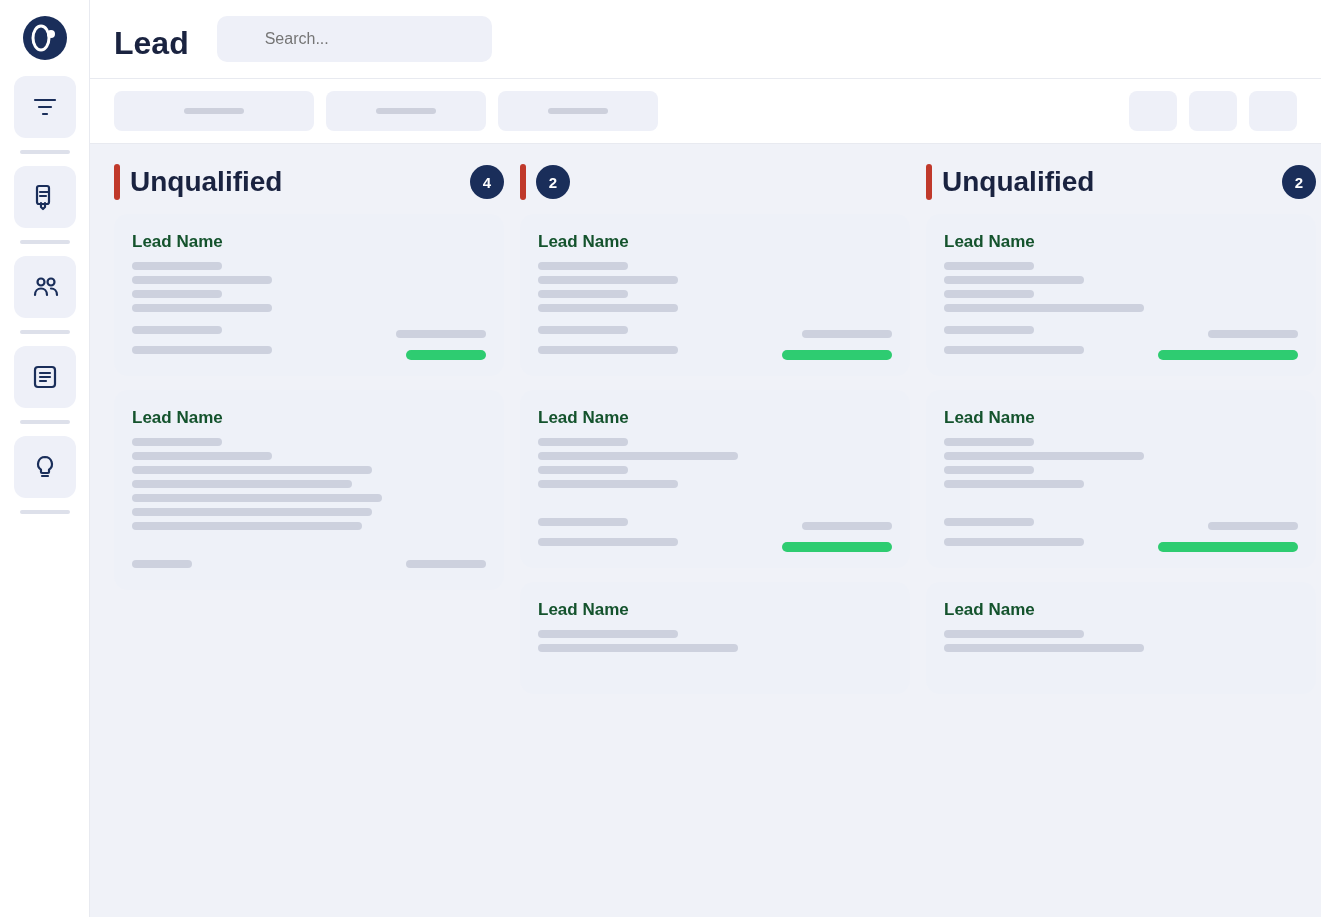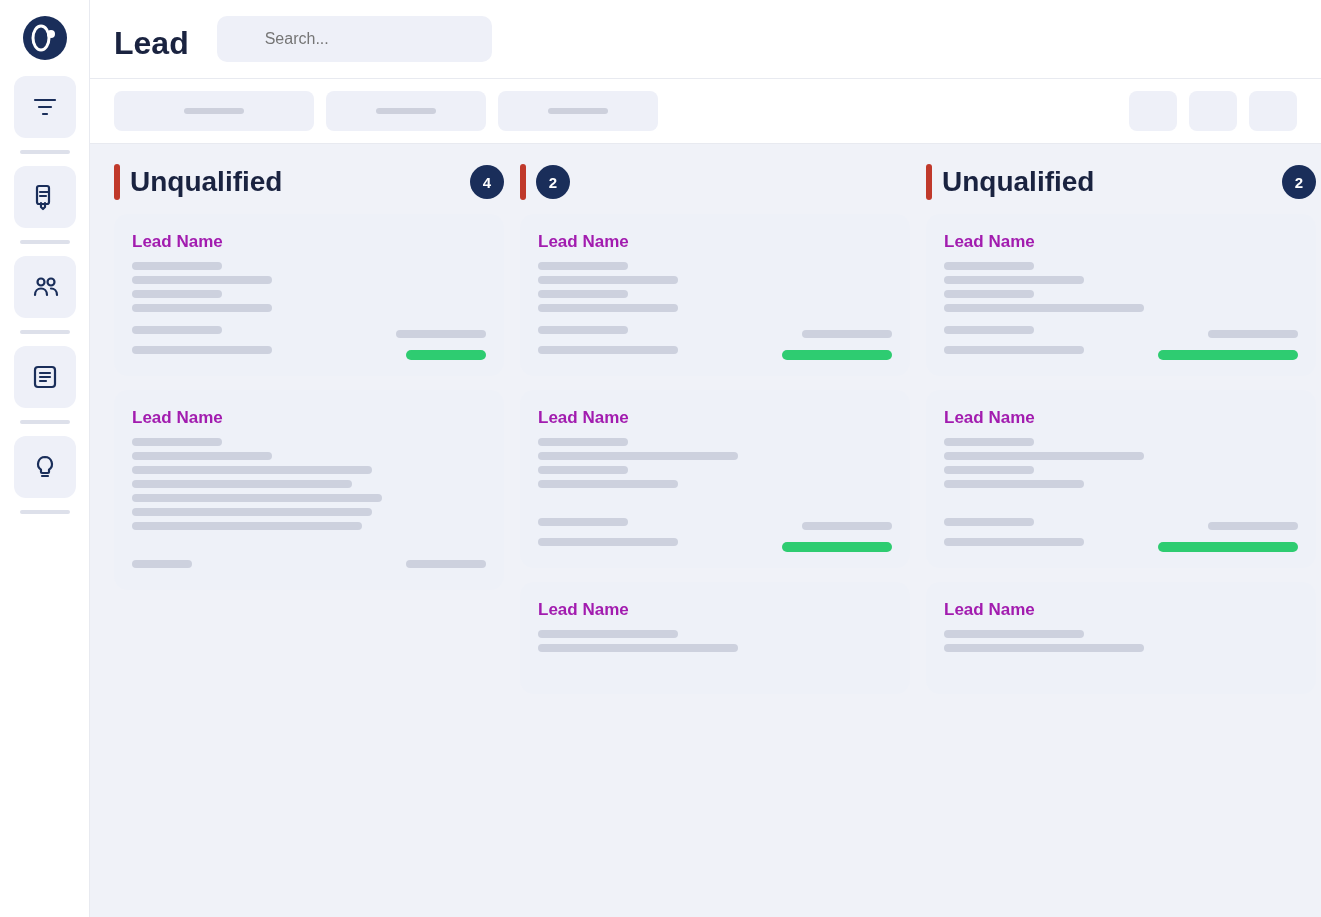--- a/index.html
+++ b/index.html
@@ -179,21 +179,21 @@
     .card {
       background: #eef1f8;
       border-radius: 14px;
       padding: 18px 18px 16px;
       margin-bottom: 14px;
       cursor: pointer;
     }
     .card-title {
       font-size: 17px;
       font-weight: 700;
-      color: #a21caf;
+      color: #14532d;
       margin-bottom: 10px;
     }
     .skeleton {
       background: #cdd1de;
       border-radius: 4px;
       display: block;
     }
     .sk-line { height: 8px; margin-bottom: 6px; }
     .sk-short { width: 90px; }
     .sk-medium { width: 140px; }

